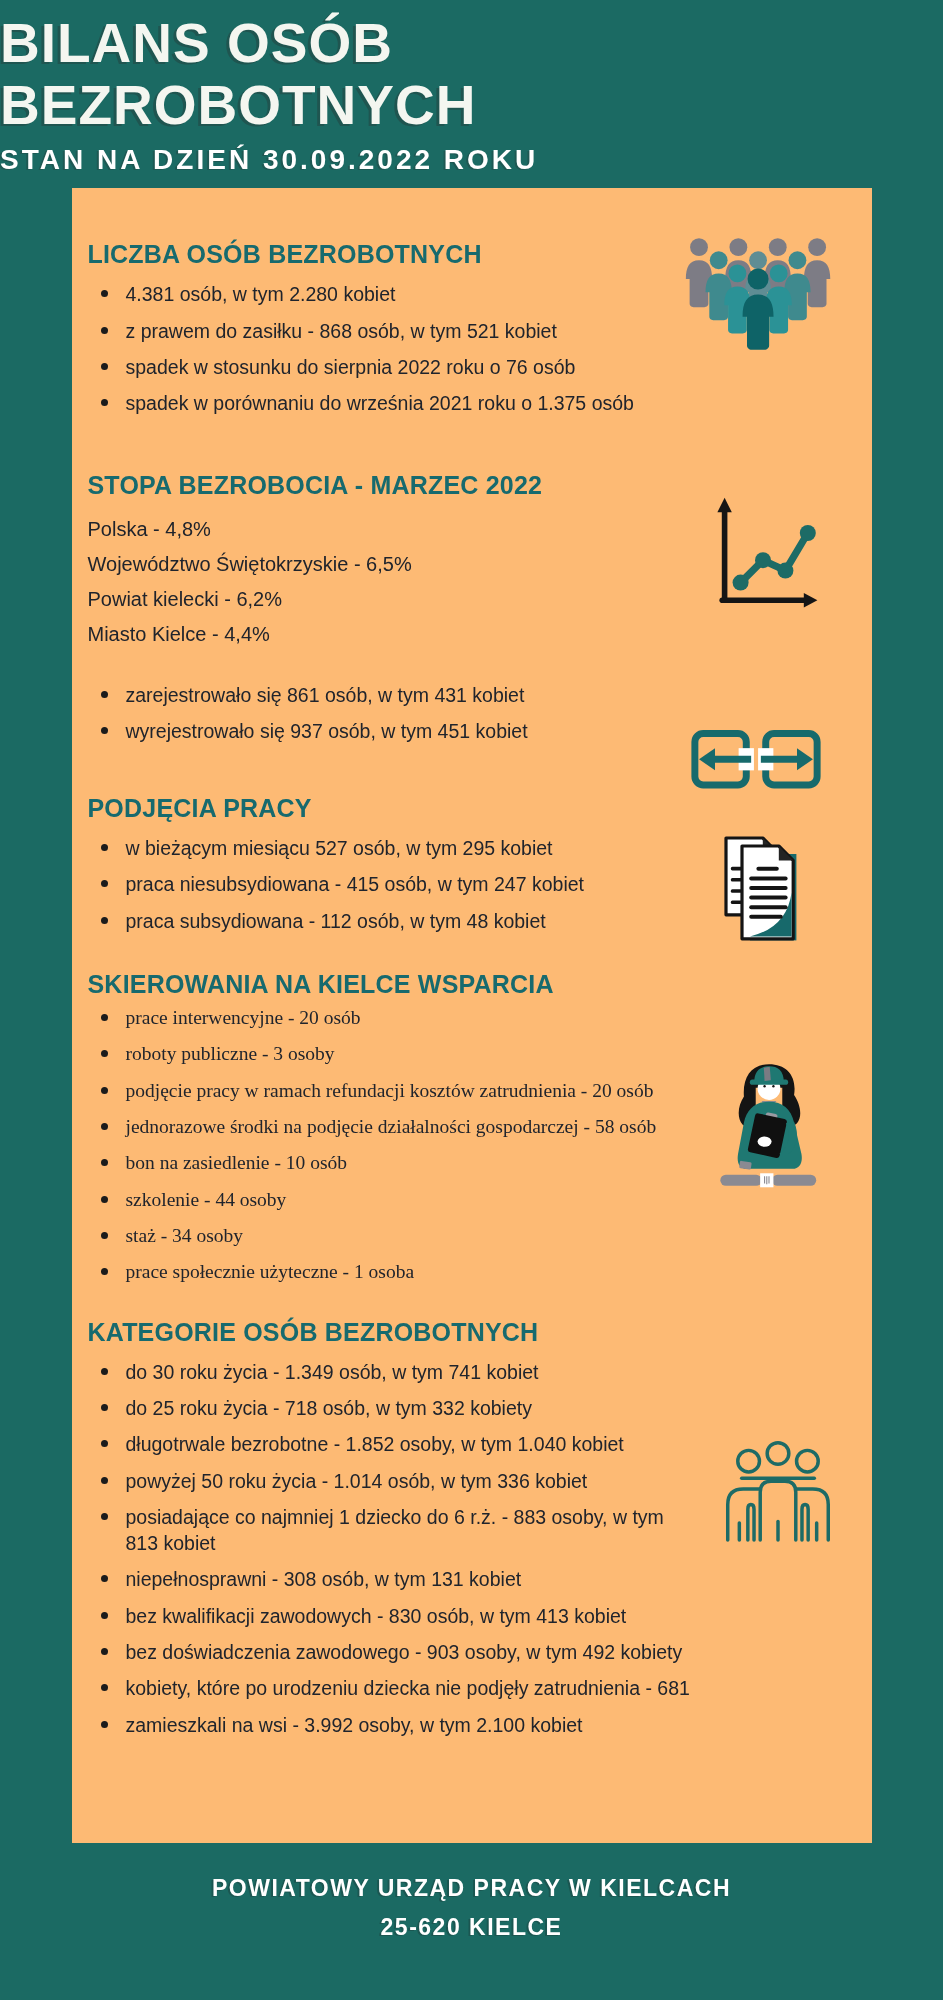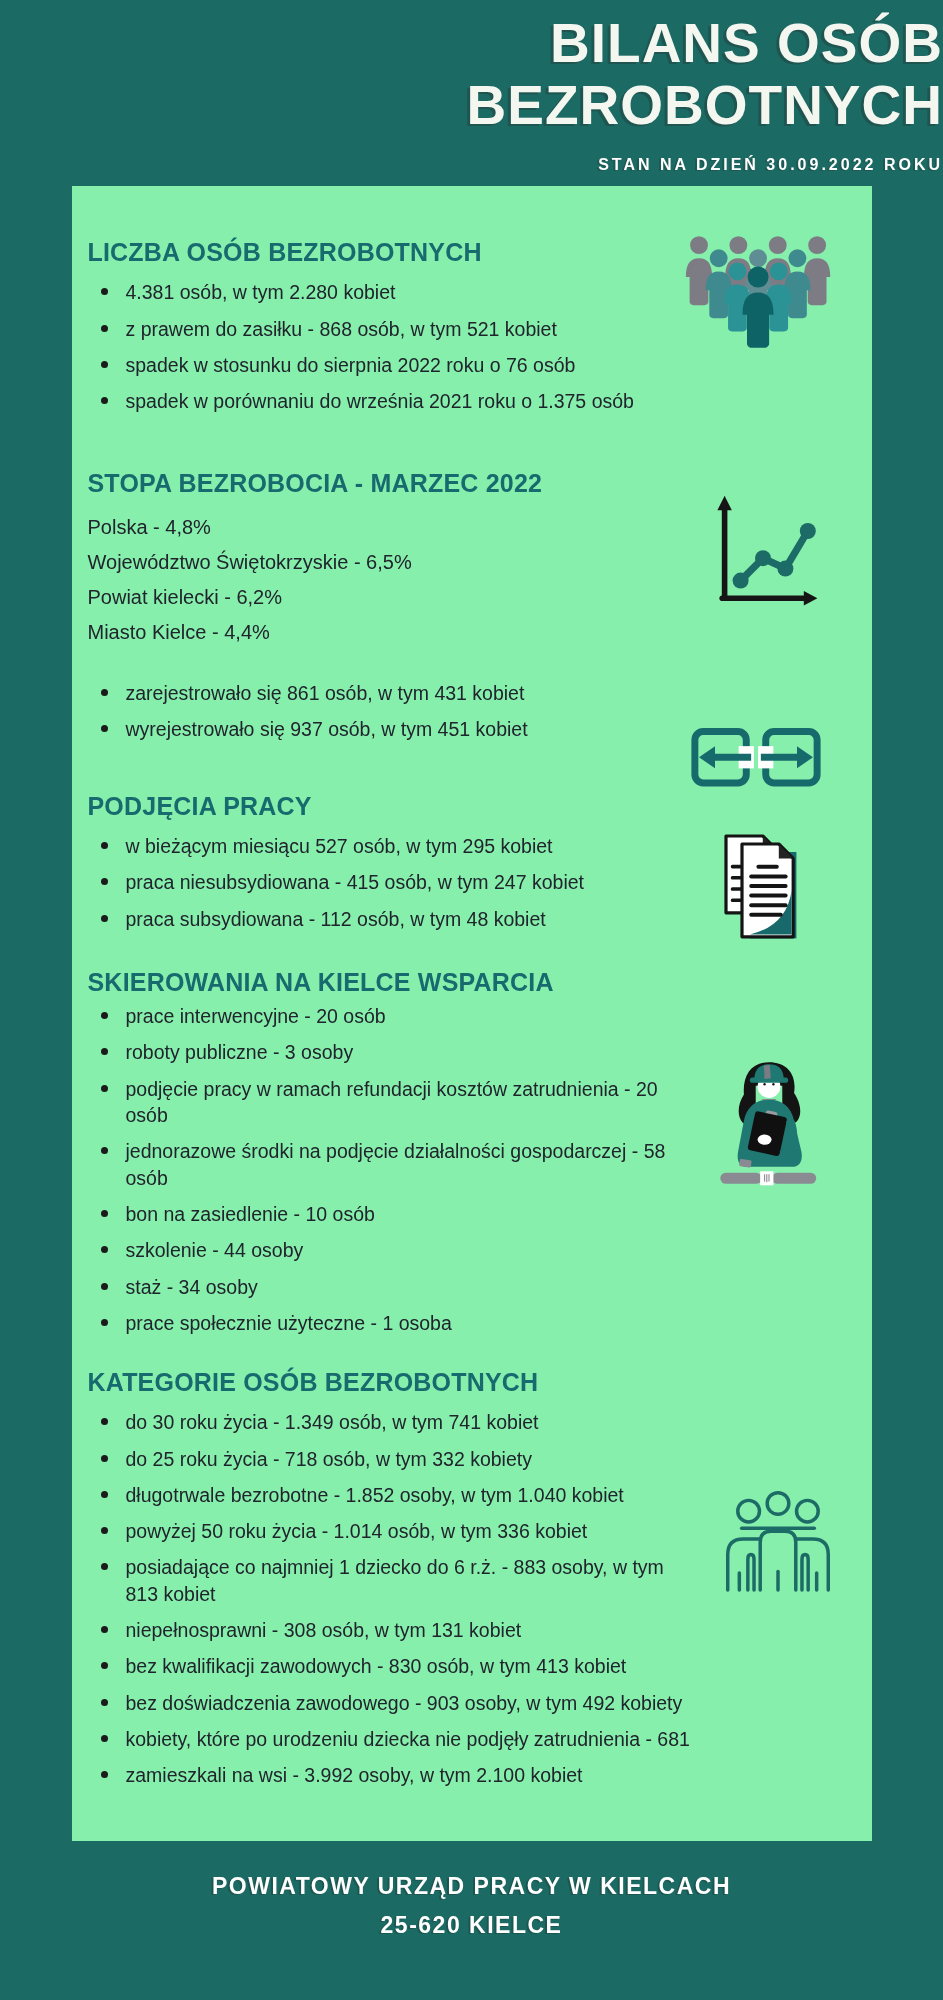--- a/index.html
+++ b/index.html
@@ -5,44 +5,44 @@
   html,body{margin:0;padding:0;}
   body{
     width:943px;height:2000px;
     background:#1b6a63;
     font-family:"Liberation Sans", sans-serif;
     overflow:hidden;
   }
   .page{width:943px;height:2000px;position:relative;}
 
   
-  header{padding-top:12px;text-align:right;}
+  header{padding-top:12px;text-align:left;}
   .title{
     color:#f4f6f0;
     font-weight:700;
     font-size:55px;
     line-height:1.13;
     letter-spacing:1px;
     text-shadow:-3px 2px 0 rgba(40,45,45,0.35);
     margin:0;
   }
   .subtitle{
-    margin-top:20px;
+    margin-top:8px;
     color:#ffffff;
     font-weight:700;
-    font-size:16px;
+    font-size:28px;
     letter-spacing:3px;
     text-shadow:-2px 1px 0 rgba(40,45,45,0.3);
   }
 
   
   .card{
     width:800px;height:1655px;
     margin:12px auto 16px auto;
-    background:#86efac;
+    background:#fdba74;
     box-sizing:border-box;
     padding:52px 0 0 16px;
     overflow:hidden;
   }
   .sec{position:relative;}
   .sec h2{
     margin:0 0 12px 0;
     font-size:25px;
     font-weight:700;
     letter-spacing:0.2px;
@@ -60,21 +60,21 @@
   }
   ul.bullets li::before{
     content:'';
     position:absolute;left:13px;top:9px;
     width:7px;height:7px;border-radius:50%;
     background:#1b1b1b;
   }
   .sec-zarejestrowania ul.bullets{margin-top:14px;}
   .sec-zarejestrowania li{margin-bottom:13px;}
   .sec-skierowania h2{margin-bottom:6px;}
-  .sec-skierowania li{margin-bottom:2px;line-height:1.32;}
+  .sec-skierowania li{margin-bottom:2px;line-height:1.32;font-family:Liberation Serif, serif;}
   .sec-kategorie li{margin-bottom:7px;line-height:1.38;}
   .plain-lines{margin-top:10px;}
   .plain-lines div{
     font-size:20px;line-height:35px;color:#20242c;
   }
   .sec-stopa{margin-top:54px;}
   .sec-zarejestrowania{margin-top:30px;}
   .sec-podjecia{margin-top:50px;}
   .sec-skierowania{margin-top:36px;}
   .sec-kategorie{margin-top:32px;}

